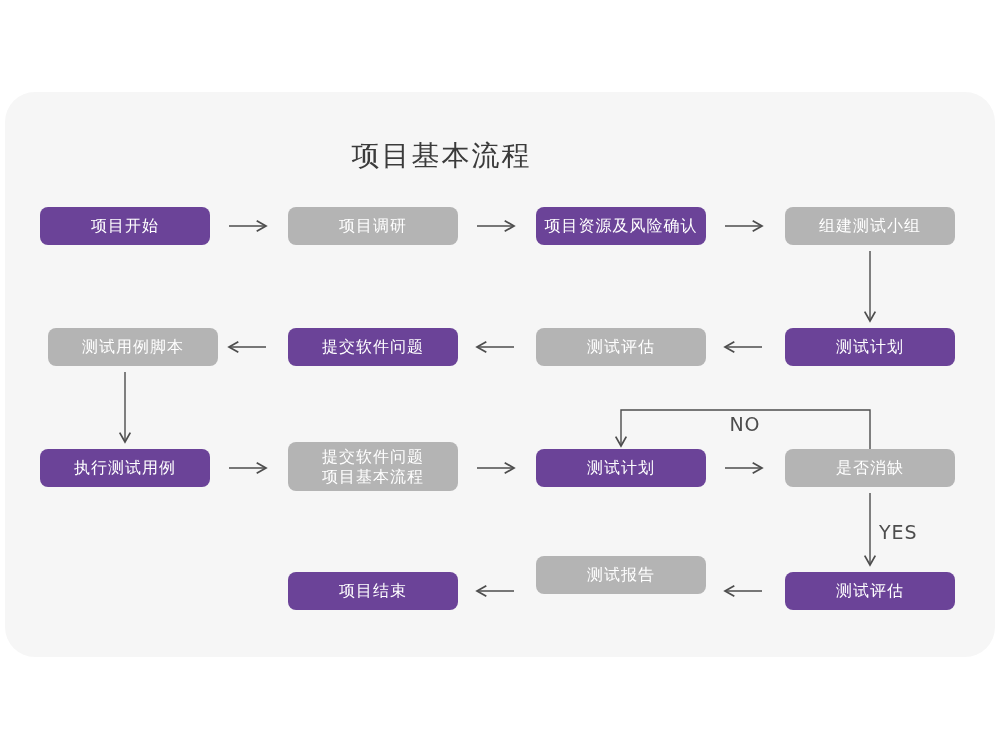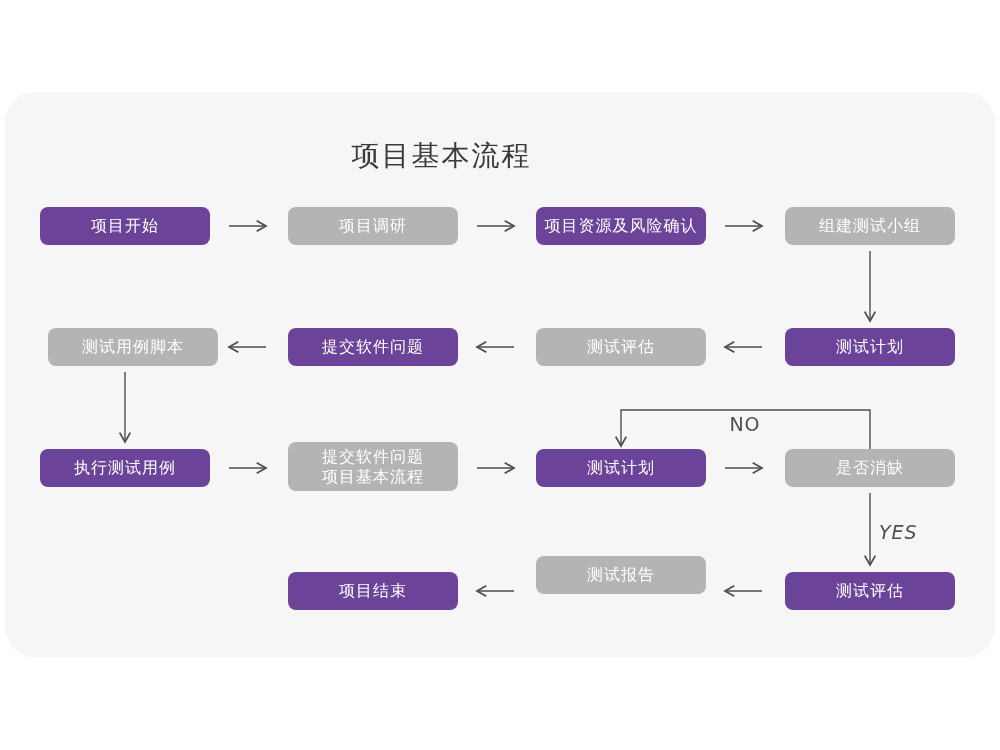--- a/index.html
+++ b/index.html
@@ -31,21 +31,21 @@
   .node.purple{background:var(--purple);}
   .node.gray{background:var(--gray);}
   .node.tall{height:49px;}
   svg.edges{position:absolute;left:0;top:0;width:1000px;height:750px;pointer-events:none;}
   .edge{stroke:var(--arrow);stroke-width:1.4;fill:none;}
   .edge-marker{stroke:var(--arrow);stroke-width:1.3;fill:none;}
   .branch-label{
     position:absolute;font-size:19px;color:var(--arrow);letter-spacing:1px;
   }
   .branch-label.no{left:723px;top:413px;width:44px;text-align:center;}
-  .branch-label.yes{left:879px;top:521px;font-style:italic;}
+  .branch-label.yes{left:879px;top:521px;}
 </style>
 </head>
 <body>
 
 <div class="card"></div>
 
 <div class="diagram-title">项目基本流程</div>
 
 <div class="node purple" style="left:40px;top:207px">项目开始</div>
 <div class="node gray" style="left:288px;top:207px">项目调研</div>

